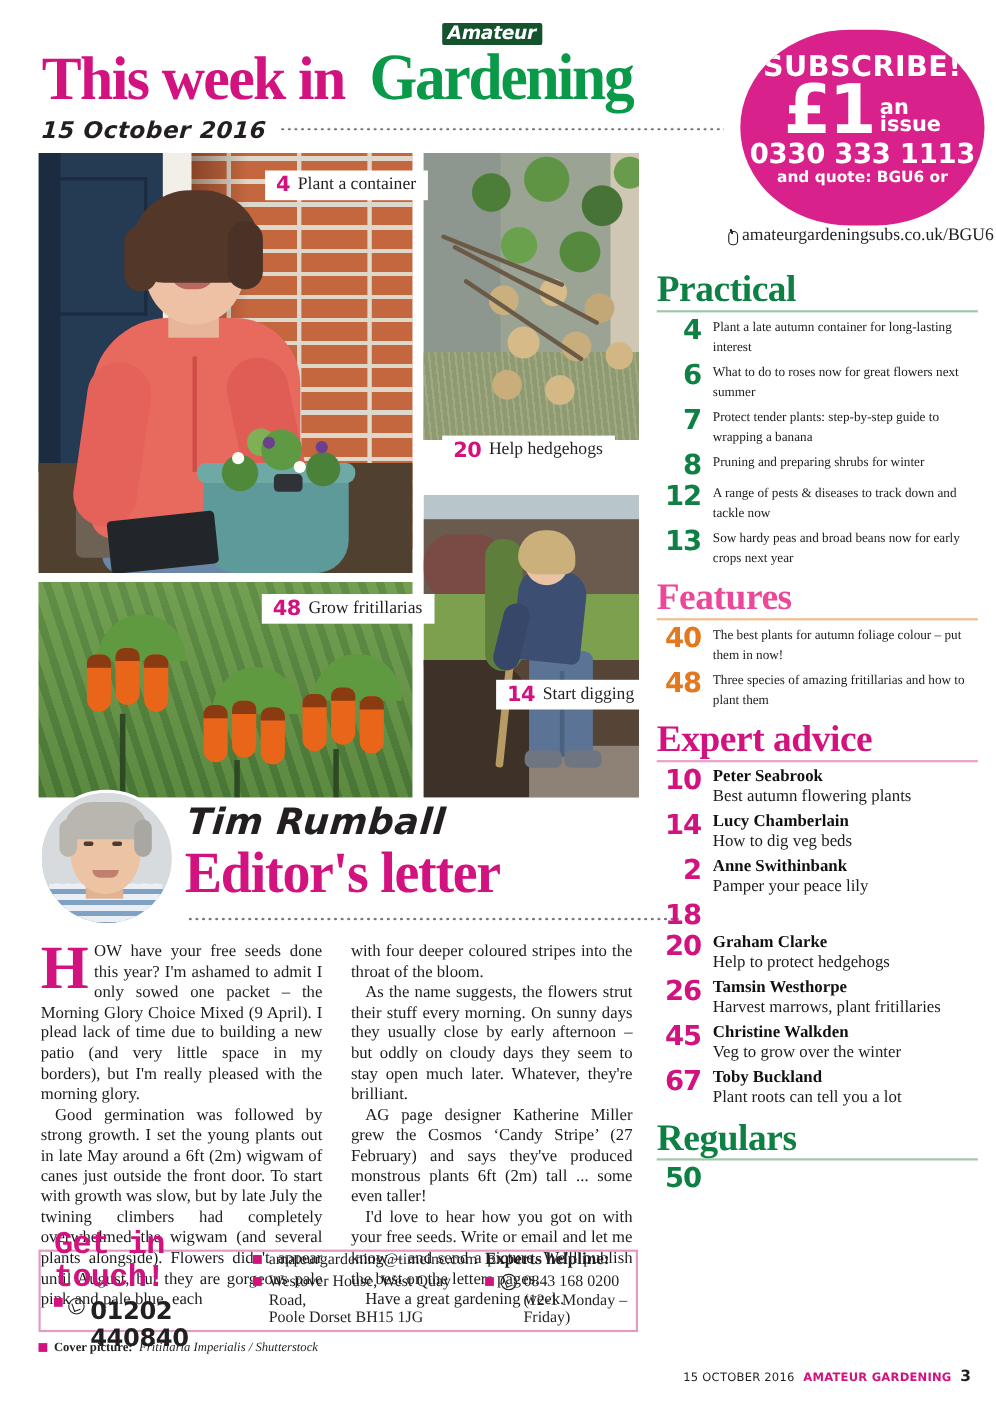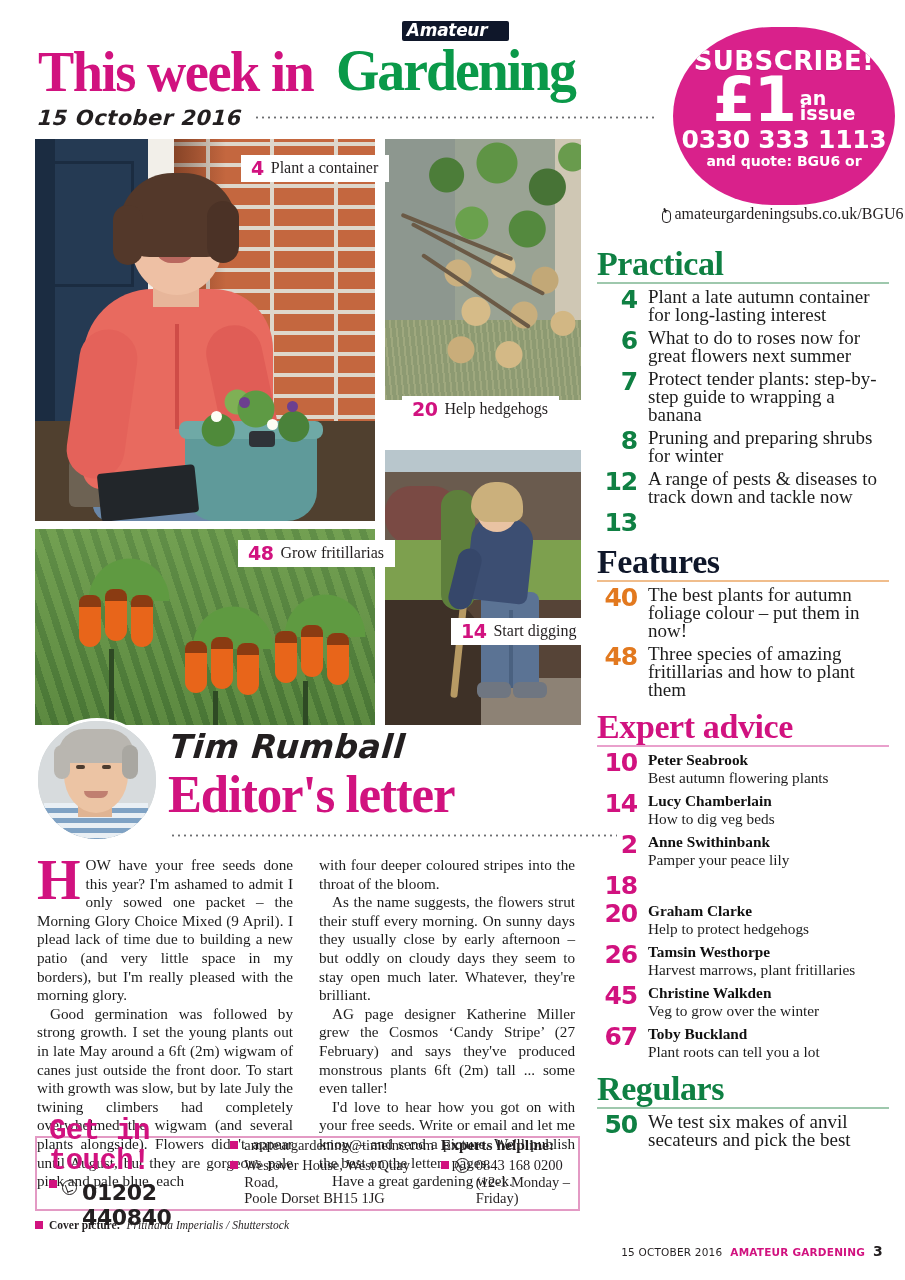--- a/index.html
+++ b/index.html
@@ -15,21 +15,21 @@
   .mh-row{display:flex;align-items:flex-end;height:66px;}
   .mh-this{
     font-family:"Liberation Serif", serif;font-weight:bold;
     font-size:56px;line-height:56px;color:#d1127f;letter-spacing:-1.5px;
     transform:scaleX(.97);transform-origin:left bottom;white-space:nowrap;
   }
   .mh-logo{position:relative;margin-left:14px;}
   .mh-amateur{
     position:absolute;left:66px;top:-19px;
     font-family:"DejaVu Sans", sans-serif;font-weight:bold;font-style:italic;
-    font-size:17px;color:#ffffff;background:#0f172a;padding:1px 22px 2px 5px;
+    font-size:17px;color:#ffffff;background:#14532d;padding:1px 6px 2px 5px;
     line-height:17px;letter-spacing:-.3px;border-radius:2px;
   }
   .mh-gardening{
     font-family:"Liberation Serif", serif;font-weight:bold;
     font-size:60px;line-height:60px;color:#0a9949;letter-spacing:-2.2px;
     transform:scaleX(.93);transform-origin:left bottom;white-space:nowrap;
   }
   .mh-date-row{display:flex;align-items:center;margin-top:6px;}
   .mh-date{
     font-family:"DejaVu Sans", sans-serif;font-style:italic;font-weight:bold;
@@ -307,30 +307,30 @@
 
   
   .rail{position:absolute;left:597px;top:248px;width:292px;}
   .sec{margin-bottom:4px;}
   .sec-title{
     font-family:"Liberation Serif", serif;font-weight:bold;font-size:34px;
     line-height:32px;letter-spacing:-.4px;
   }
   .sec-rule{height:2px;margin:2px 0 4px 0;}
   .t-green{color:#0f8043;} .r-green{background:#9ec8ad;}
-  .t-orange{color:#0f172a;} .r-orange{background:#f0bd8c;}
+  .t-orange{color:#ec4899;} .r-orange{background:#f0bd8c;}
   .t-pink{color:#d1127f;} .r-pink{background:#e9a0cc;}
   .entry{display:flex;align-items:flex-start;margin-bottom:5px;}
   .entry .pg{
     font-family:"DejaVu Sans", sans-serif;font-weight:bold;font-size:25px;
     line-height:22px;width:51px;flex:none;text-align:right;padding-right:11px;
     box-sizing:border-box;letter-spacing:-1.2px;padding-top:1px;
   }
   .entry .desc{
-    font-family:"Liberation Serif", serif;font-size:19px;line-height:18px;color:#1c1c1c;
+    font-family:"Liberation Serif", serif;font-size:12px;line-height:18px;color:#1c1c1c;
   }
   .entry .who{
     font-family:"Liberation Serif", serif;font-weight:bold;font-size:15.3px;
     line-height:17.5px;color:#111;
   }
   .entry .sub{
     font-family:"Liberation Serif", serif;font-size:15.3px;line-height:17.5px;color:#1c1c1c;
   }
   .sec-practical .pg{color:#0f8043;}
   .sec-features .pg{color:#e2791f;}
@@ -602,20 +602,21 @@
       <div class="entry">
         <span class="pg">8</span>
         <span class="desc">Pruning and preparing shrubs for winter</span>
       </div>
       <div class="entry">
         <span class="pg">12</span>
         <span class="desc">A range of pests &amp; diseases to track down and tackle now</span>
       </div>
       <div class="entry">
         <span class="pg">13</span>
+        <span class="desc">Sow hardy peas and broad beans now for early crops next year</span>
       </div>
     </div>
 
     <div class="sec sec-features" style="margin-top:12px">
       <div class="sec-title t-orange">Features</div>
       <div class="sec-rule r-orange"></div>
       <div class="entry">
         <span class="pg">40</span>
         <span class="desc">The best plants for autumn foliage colour – put them in now!</span>
       </div>
@@ -680,21 +681,20 @@
           <span class="sub">Plant roots can tell you a lot</span>
         </span>
       </div>
     </div>
 
     <div class="sec sec-regulars" style="margin-top:12px">
       <div class="sec-title t-green">Regulars</div>
       <div class="sec-rule r-green"></div>
       <div class="entry">
         <span class="pg">50</span>
-        <span class="desc">We test six makes of anvil secateurs and pick the best</span>
       </div>
     </div>
 
   </div>
 
   <div class="footer">
     <span class="date">15 OCTOBER 2016</span>
     <span class="mag">AMATEUR GARDENING</span>
     <span class="pn">3</span>
   </div>

